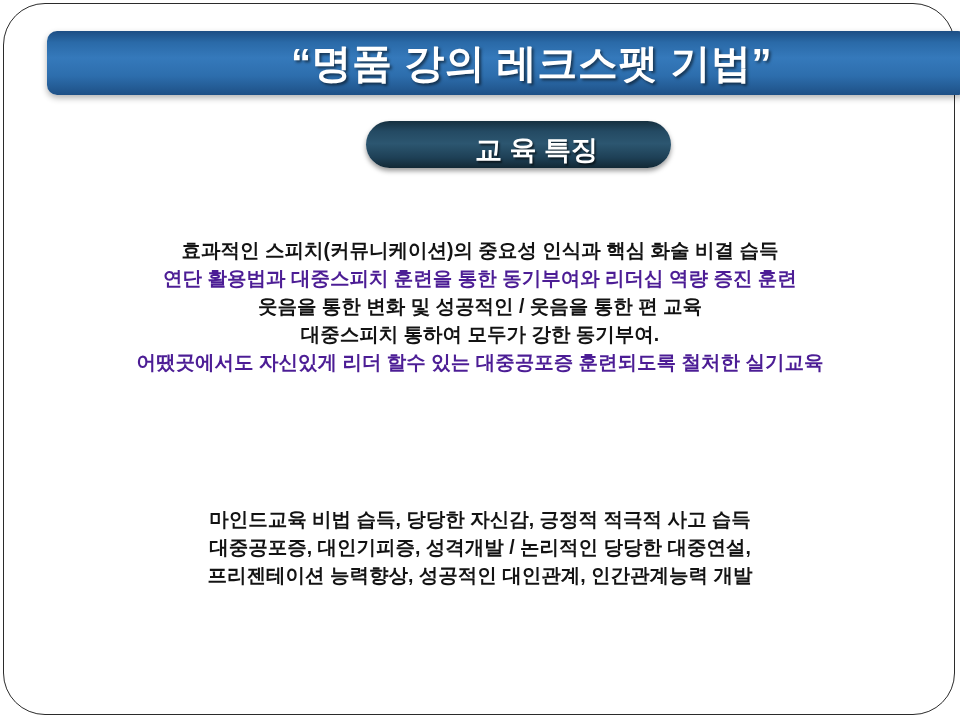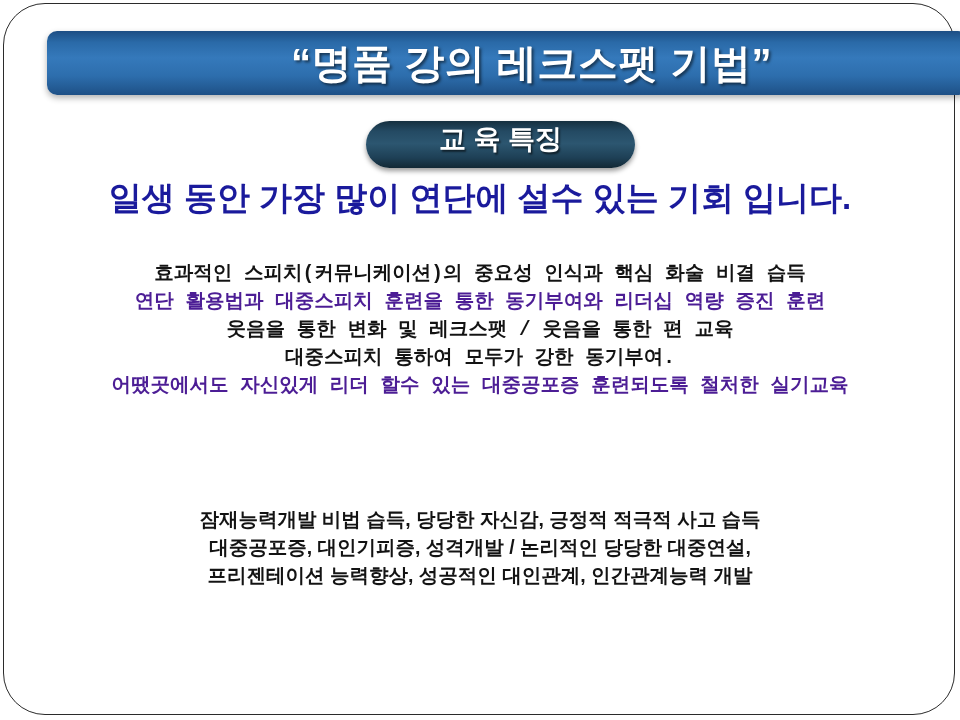--- a/index.html
+++ b/index.html
@@ -69,22 +69,23 @@
     height: 47px;
     border-radius: 24px;
     background: linear-gradient(to bottom,
         #16303f 0%,
         #244a63 22%,
         #2c5670 48%,
         #1e4056 78%,
         #122835 100%);
     box-shadow: 0 3px 5px rgba(0,0,0,0.40);
     display: flex;
-    align-items: flex-start;
+    align-items: flex-end;
     justify-content: center;
+    padding-left: 36px;
   }
   .pill-text {
     color: #ffffff;
     font-size: 27px;
     font-weight: bold;
     text-shadow: 1.5px 1.5px 2px rgba(0,0,0,0.6);
     white-space: nowrap;
   }
   #pill-education { left: 366px; top: 121px; }
   #pill-effect    { left: 366px; top: 443px; }
@@ -102,21 +103,21 @@
     white-space: nowrap;
   }
 
   
   .body-block {
     position: absolute;
     left: 0;
     width: 960px;
     text-align: center;
   }
-  #education-body { top: 260px; font-family: Liberation Mono, monospace; }
+  #education-body { top: 236px; }
   #effect-body    { top: 505px; }
   .body-line {
     font-size: 19.5px;
     font-weight: bold;
     line-height: 28px;
     white-space: nowrap;
   }
   .body-line.black { color: #131313; }
   .body-line.blue  { color: #4c1d95; }
 </style>
@@ -128,30 +129,29 @@
   <div id="slide-frame"></div>
 
   <div class="title-banner">
     <span class="title-banner-text">“명품 강의 레크스팻 기법”</span>
   </div>
 
   <div class="pill" id="pill-education">
     <span class="pill-text">교 육 특징</span>
   </div>
 
-  <div class="headline">일생 동안 가장 많이 연단에 설수 있는 기회 입니다.</div>
 
   <div class="body-block" id="education-body">
     <div class="body-line black">효과적인 스피치(커뮤니케이션)의 중요성 인식과  핵심 화술 비결 습득</div>
     <div class="body-line blue">연단 활용법과 대중스피치 훈련을 통한 동기부여와 리더십 역량 증진 훈련</div>
-    <div class="body-line black">웃음을 통한 변화 및 레크스팻 / 웃음을 통한 편 교육</div>
+    <div class="body-line black">웃음을 통한 변화 및 성공적인 / 웃음을 통한 편 교육</div>
     <div class="body-line black">대중스피치 통하여 모두가 강한 동기부여.</div>
     <div class="body-line blue">어땠곳에서도 자신있게 리더 할수 있는 대중공포증 훈련되도록 철처한 실기교육</div>
   </div>
 
 
   <div class="body-block" id="effect-body">
-    <div class="body-line black">잠재능력개발 비법 습득, 당당한 자신감, 긍정적 적극적 사고 습득</div>
+    <div class="body-line black">마인드교육 비법 습득, 당당한 자신감, 긍정적 적극적 사고 습득</div>
     <div class="body-line black">대중공포증,  대인기피증, 성격개발 / 논리적인 당당한 대중연설,</div>
     <div class="body-line black">프리젠테이션 능력향상, 성공적인 대인관계, 인간관계능력 개발</div>
   </div>
 
 </div>
 
 </body></html>

